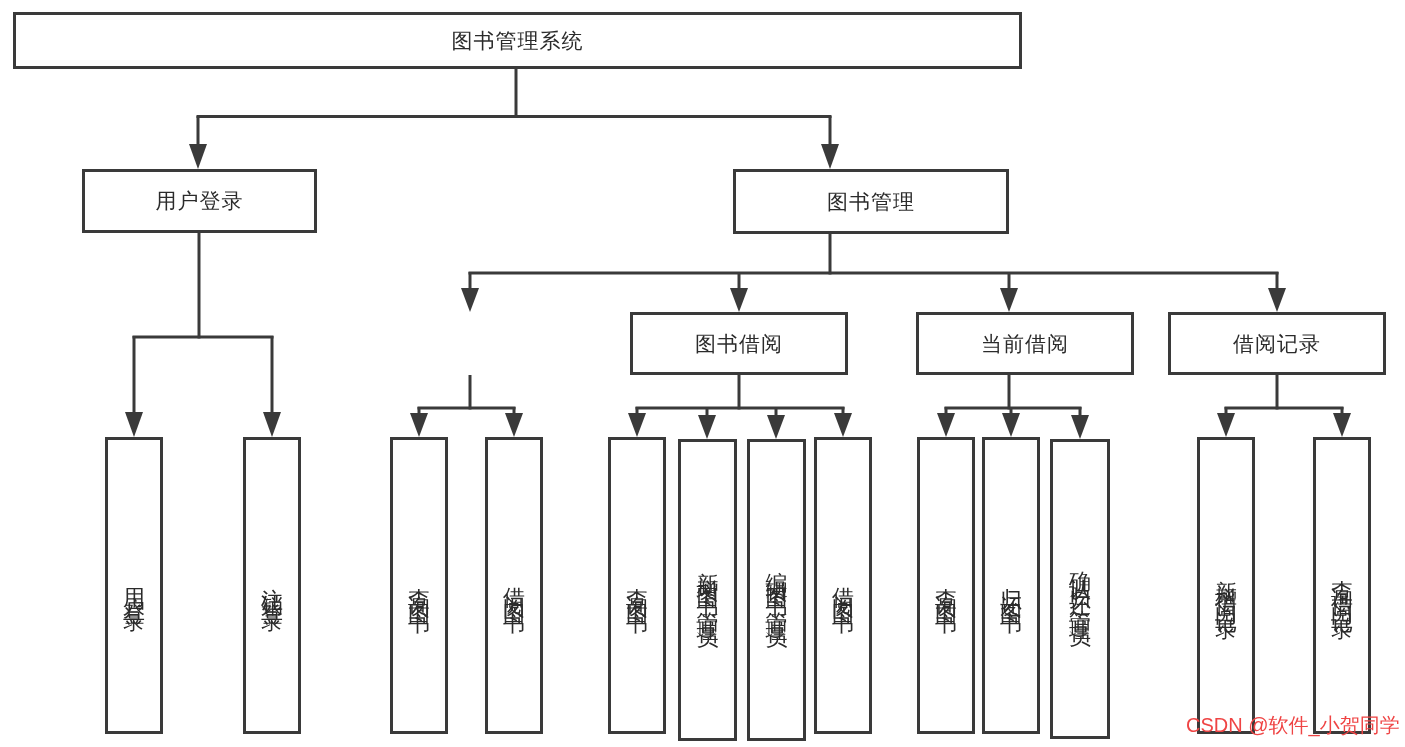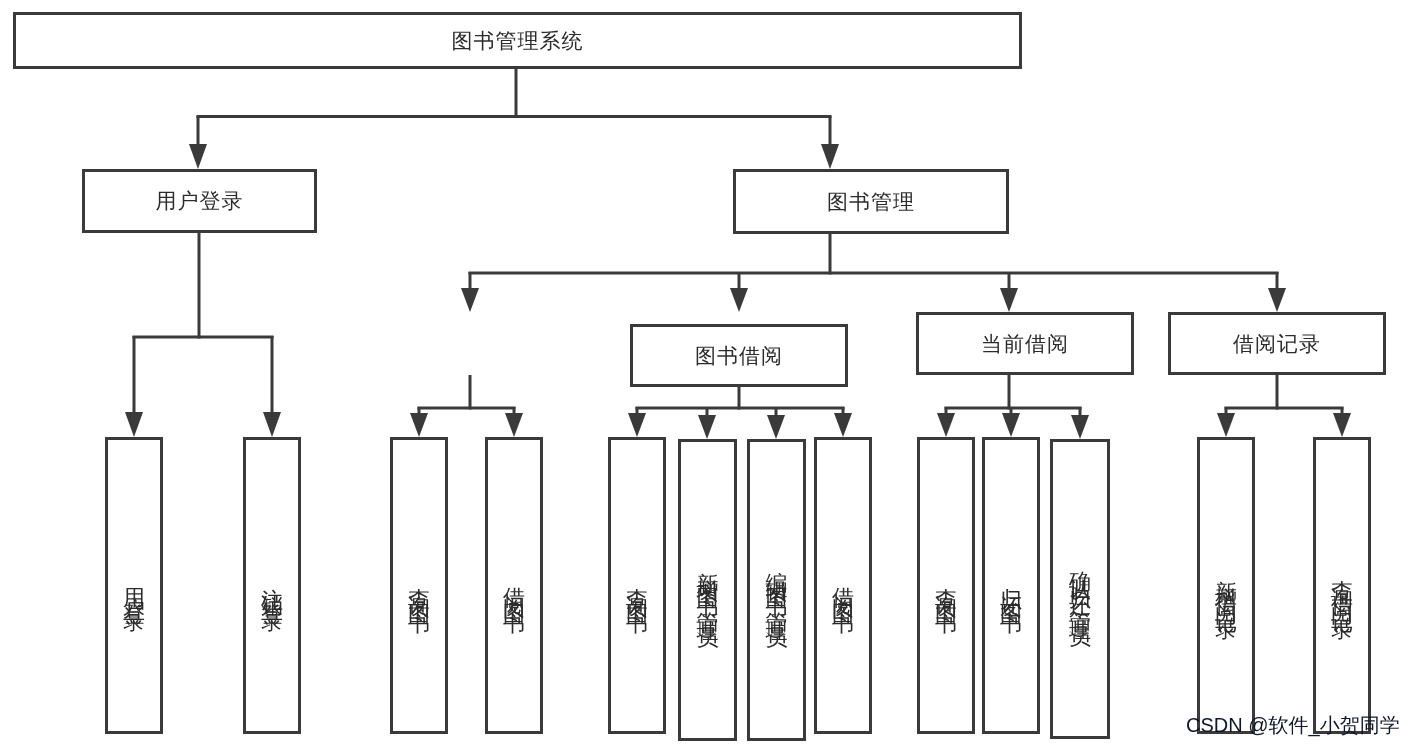--- a/index.html
+++ b/index.html
@@ -54,21 +54,21 @@
     font-size: 22px;
     line-height: 1;
     letter-spacing: 8px;
     white-space: nowrap;
   }
   .watermark {
     position: absolute;
     left: 1186px;
     top: 712px;
     font-size: 20px;
-    color: #0f172a;
+    color: #ef4444;
     white-space: nowrap;
     z-index: 10;
   }
 </style>
 </head>
 <body>
 
 <div class="canvas">
 
   <svg class="wires" viewBox="0 0 1405 747" xmlns="http://www.w3.org/2000/svg">
@@ -137,21 +137,21 @@
     <span class="lbl">图书管理系统</span>
   </div>
 
   <div class="hbox" style="left:82px; top:169px; width:235px; height:64px;">
     <span class="lbl">用户登录</span>
   </div>
   <div class="hbox" style="left:712px; top:169px; width:276px; height:65px;margin-left:21px;">
     <span class="lbl">图书管理</span>
   </div>
 
-  <div class="hbox" style="left:630px; top:324px; width:218px; height:63px;">
+  <div class="hbox" style="left:630px; top:312px; width:218px; height:63px;">
     <span class="lbl">图书借阅</span>
   </div>
   <div class="hbox" style="left:900px; top:312px; width:218px; height:63px;margin-left:16px;">
     <span class="lbl">当前借阅</span>
   </div>
   <div class="hbox" style="left:1168px; top:312px; width:218px; height:63px;">
     <span class="lbl">借阅记录</span>
   </div>
 
   <div class="vbox" style="left:105px; top:437px; width:58px; height:297px;">

